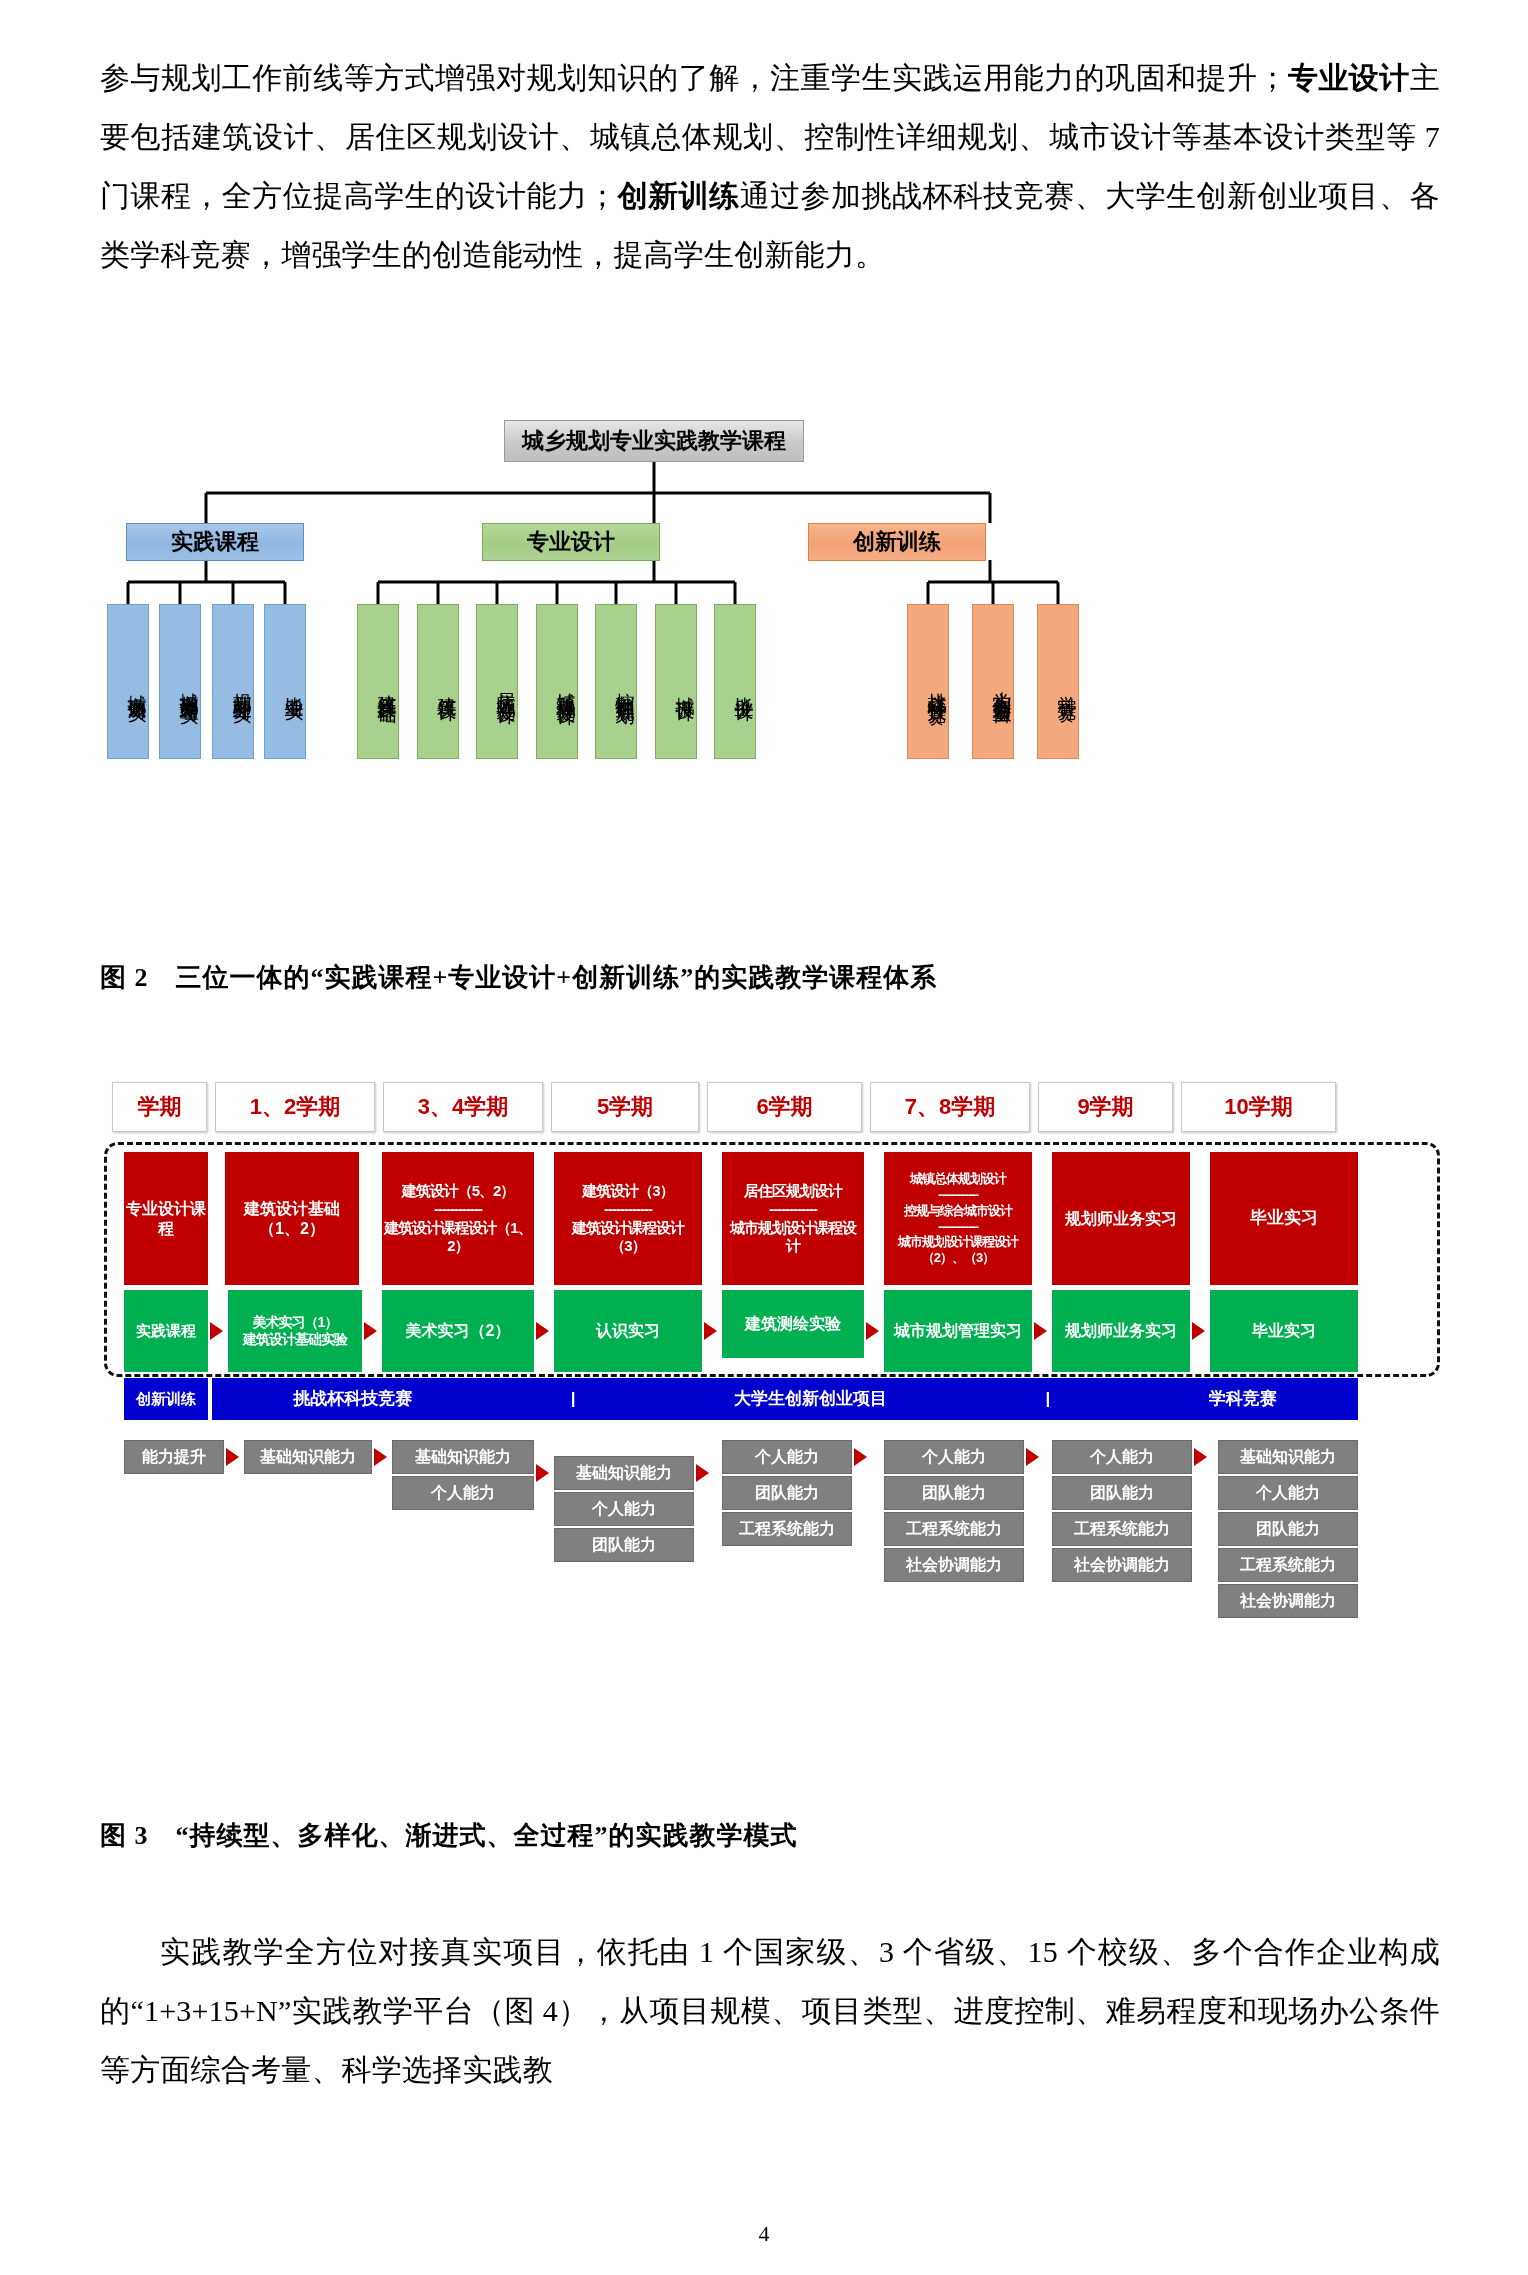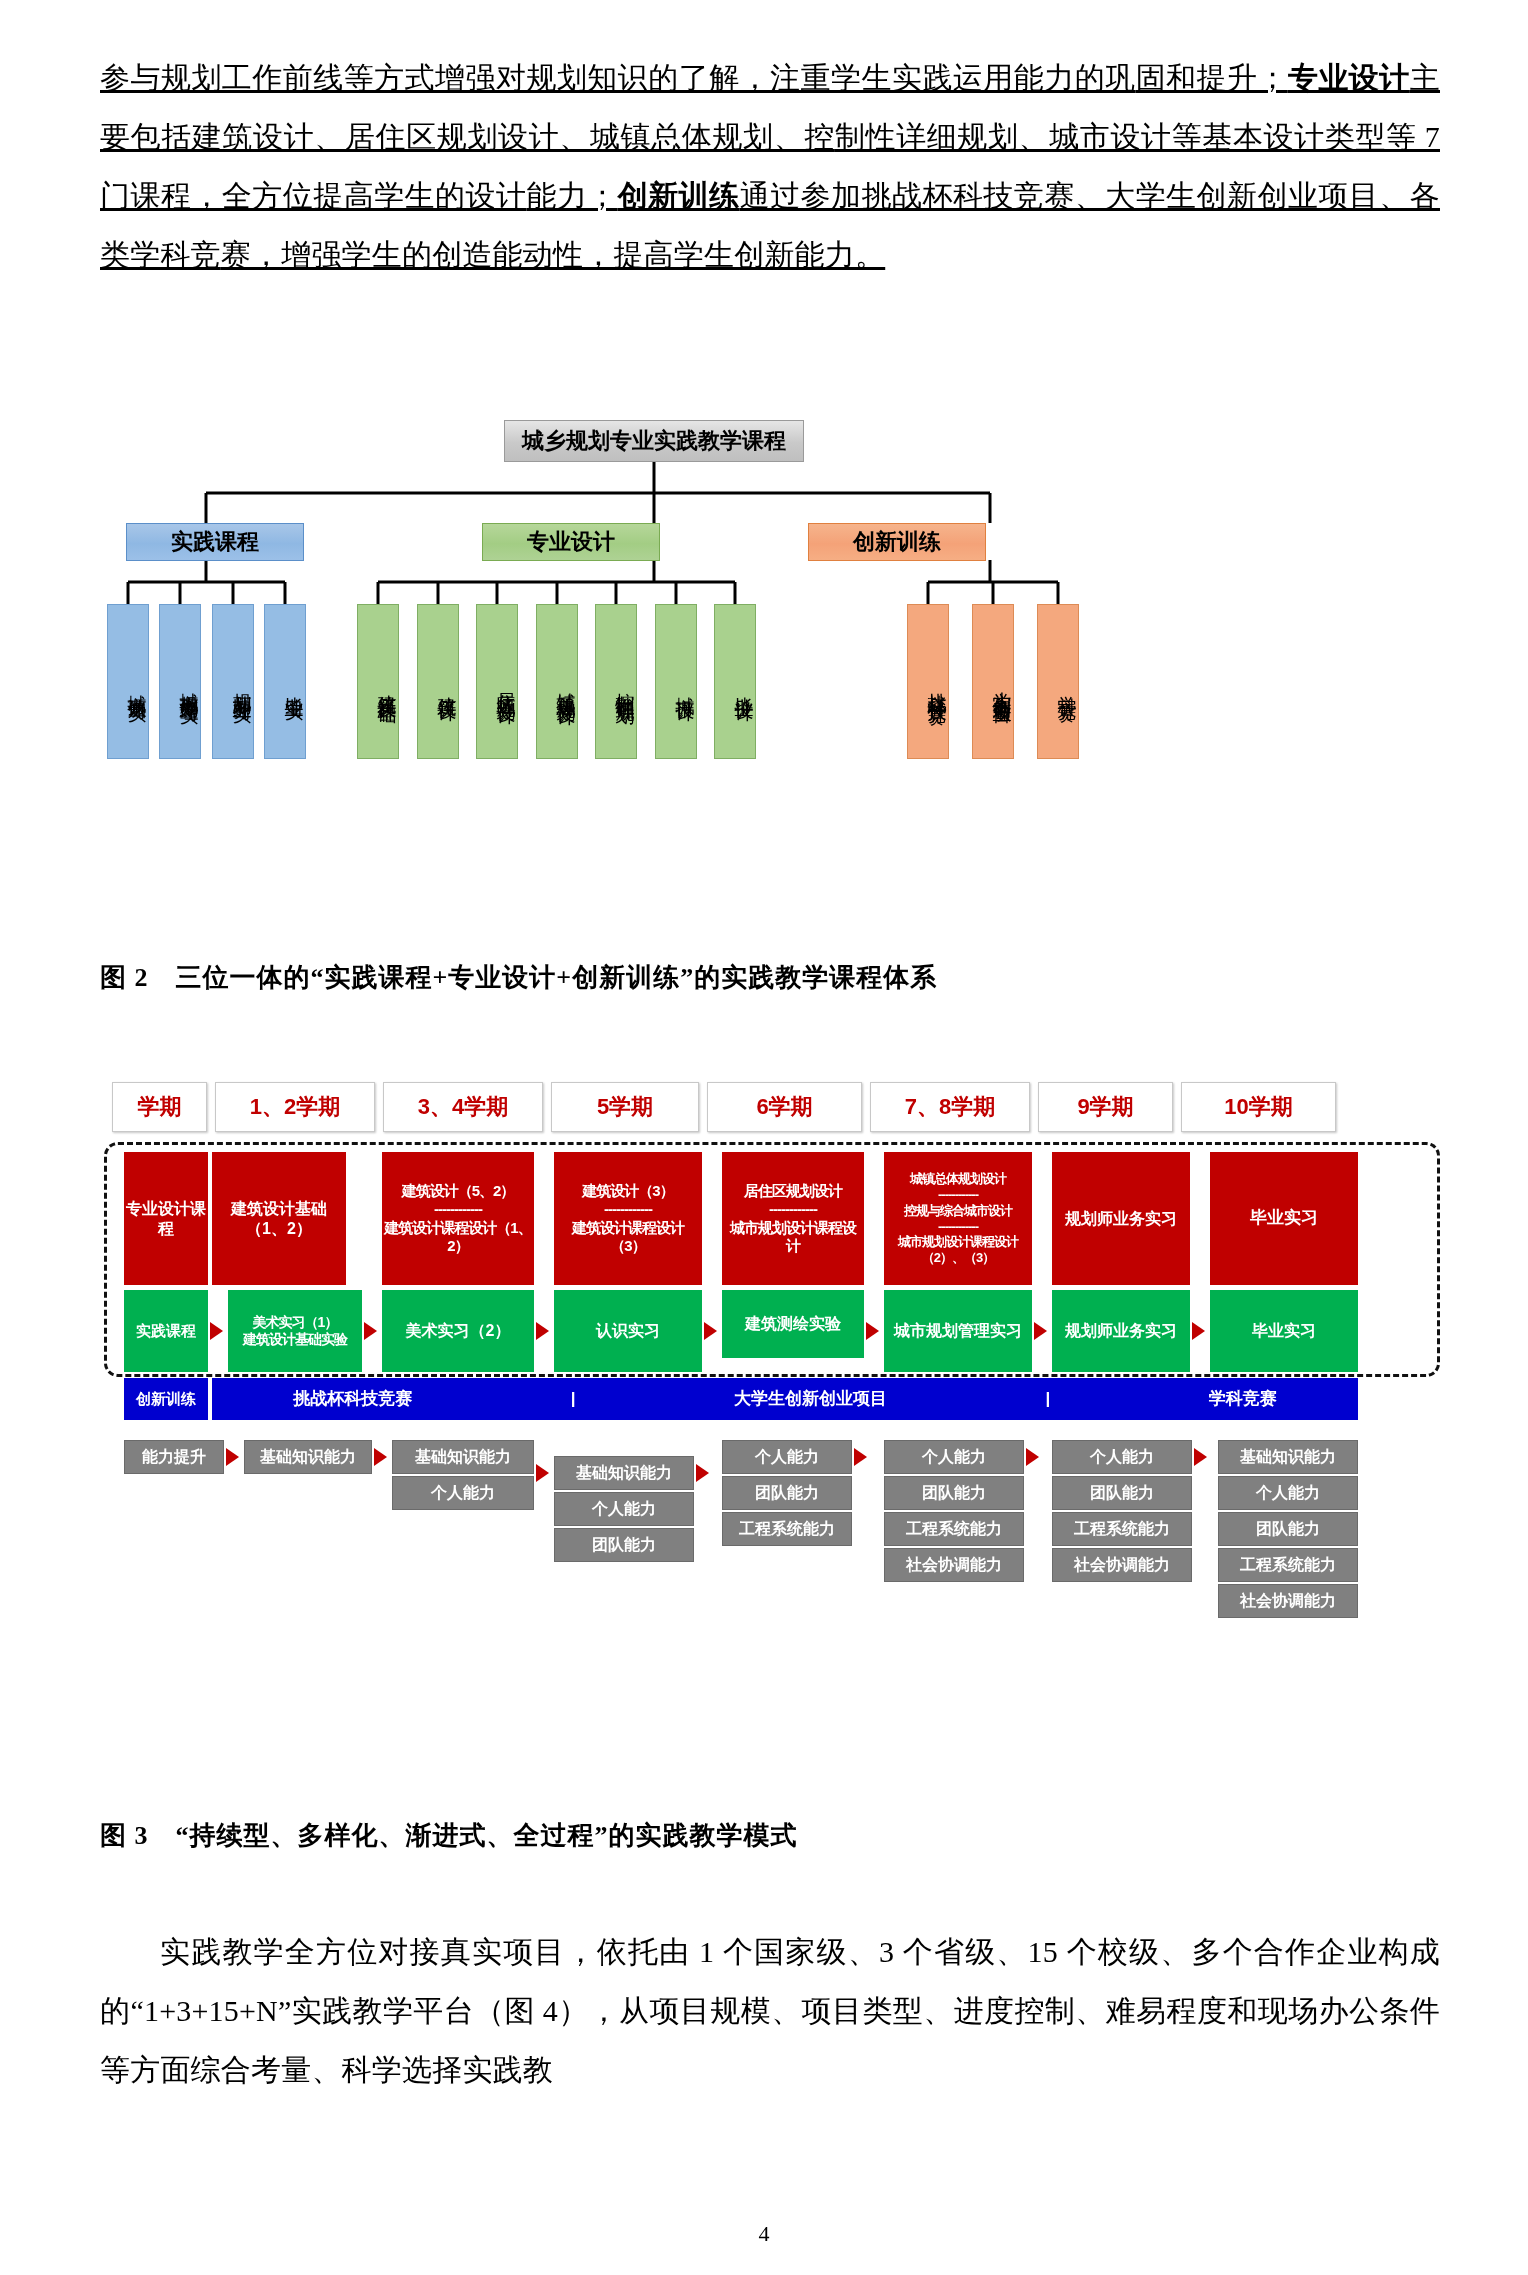--- a/index.html
+++ b/index.html
@@ -155,21 +155,21 @@
     display:flex; align-items:center; justify-content:center;
     text-align:center;
     white-space:nowrap;
   }
 </style>
 </head>
 <body>
 
 <div class="page">
 
-  <div class="para" style="top:48px;text-decoration:underline;">
+  <div class="para" style="top:48px;">
     <span>参与规划工作前线等方式增强对规划知识的了解，注重学生实践运用能力的巩</span><span>固和提升；</span><span class="b">专业设计</span><span>主要包括建筑设计、居住区规划设计、城镇总体规划、控</span><span>制性详细规划、城市设计等基本设计类型等 7 门课程，全方位提高学生的设计</span><span>能力；</span><span class="b">创新训练</span><span>通过参加挑战杯科技竞赛、大学生创新创业项目、各类学科竞</span><span>赛，增强学生的创造能动性，提高学生创新能力。</span>
   </div>
 
   <div id="fig2">
     <svg width="1340" height="245">
 
       <line x1="554" y1="42" x2="554" y2="73" stroke="#000" stroke-width="3"></line>
 
       <line x1="106" y1="73" x2="890" y2="73" stroke="#000" stroke-width="3"></line>
 
@@ -290,21 +290,21 @@
       </div>
   </div>
 
   <div class="dashbox"></div>
 
   <div class="cell red" style="left:124px; top:1152px; width:84px; height:133px; font-size:16px;">
     <span>专业设计课程</span>
   </div>
   <div class="arrow arrow-white" style="left:209px; top:1210px;"></div>
 
-  <div class="cell red" style="left:212px; top:1152px; width:134px; height:133px; font-size:16px;">
+  <div class="cell red" style="left:225px; top:1152px; width:134px; height:133px; font-size:16px;">
     <span>建筑设计基础（1、2）</span>
   </div>
   <div class="arrow arrow-white" style="left:363px; top:1210px;"></div>
 
   <div class="cell red" style="left:382px; top:1152px; width:152px; height:133px; font-size:15px; flex-direction:column;">
     <span class="sep">建筑设计（5、2）</span>
     <span class="sep">------------</span>
     <span class="sep">建筑设计课程设计（1、2）</span>
   </div>
   <div class="arrow arrow-white" style="left:535px; top:1210px;"></div>

